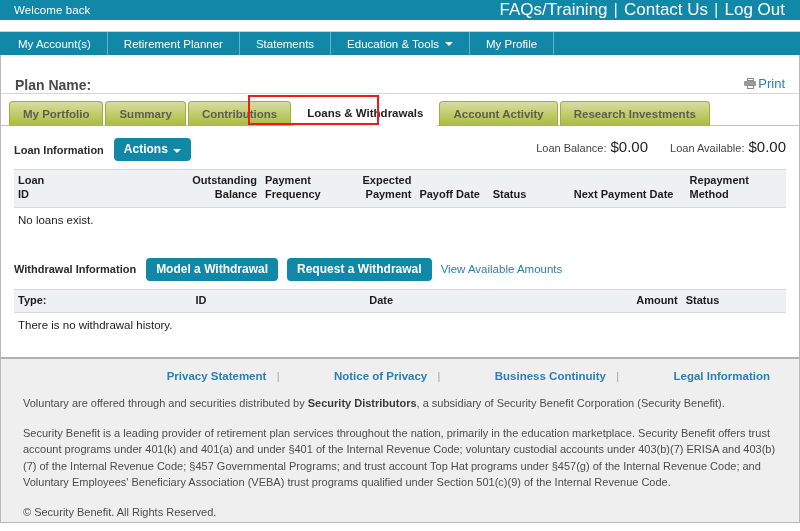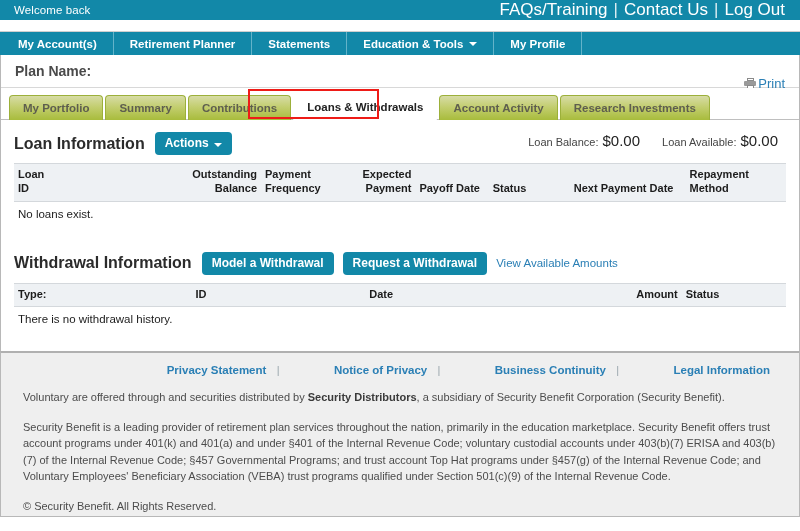--- a/index.html
+++ b/index.html
@@ -56,21 +56,21 @@
   
   .main-nav {
     height: 23px;
     background: #1288a8;
     display: flex;
     align-items: stretch;
     box-sizing: border-box;
   }
   .nav-item {
     color: #ffffff;
-    font-weight: bold;
+    font-weight: normal;
     font-size: 11.5px;
     display: flex;
     align-items: center;
     padding: 0 16px;
     border-right: 1px solid #63b3c9;
     white-space: nowrap;
     cursor: pointer;
   }
   .nav-item:first-child { padding-left: 18px; }
   .caret-down {
@@ -87,23 +87,23 @@
   .content-frame {
     border-left: 1px solid #b8b8b8;
     border-right: 1px solid #b8b8b8;
     box-sizing: border-box;
     background: #ffffff;
   }
 
   
   .plan-header {
     position: relative;
-    height: 33px;
-    display: flex;
-    align-items: center;
+    height: 39px;
+    display: flex;
+    align-items: flex-end;
     padding: 0 14px;
     box-sizing: border-box;
     border-bottom: 1px solid #d8d8d8;
   }
   .plan-name {
     font-size: 14px;
     color: #4a4a4a;
     font-weight: bold;
   }
   .print-link {
@@ -206,21 +206,21 @@
   }
 
   .section-head {
     display: flex;
     align-items: center;
     padding-top: 12px;
     padding-bottom: 8px;
     position: relative;
   }
   .section-title {
-    font-size: 16px;
+    font-size: 11px;
     font-weight: bold;
     color: #2b2b2b;
     margin-right: 10px;
     white-space: nowrap;
   }
   .btn {
     background: #1288a8;
     color: #ffffff;
     font-weight: bold;
     font-size: 12px;
@@ -230,21 +230,21 @@
     cursor: pointer;
     font-family: "Liberation Sans", sans-serif;
     white-space: nowrap;
     margin-right: 9px;
     line-height: 1;
   }
   .btn .caret-down { border-top-color: #ffffff; margin-left: 5px; }
 
   .balance-group {
     position: absolute;
-    right: 8px;
+    right: 0;
     top: 12px;
     display: flex;
     align-items: baseline;
   }
   .balance-item { margin-left: 22px; white-space: nowrap; }
   .balance-label { font-size: 11px; color: #444444; }
   .balance-value { font-size: 15px; color: #222222; margin-left: 4px; }
 
   a.inline-link {
     color: #2a7fb5;

